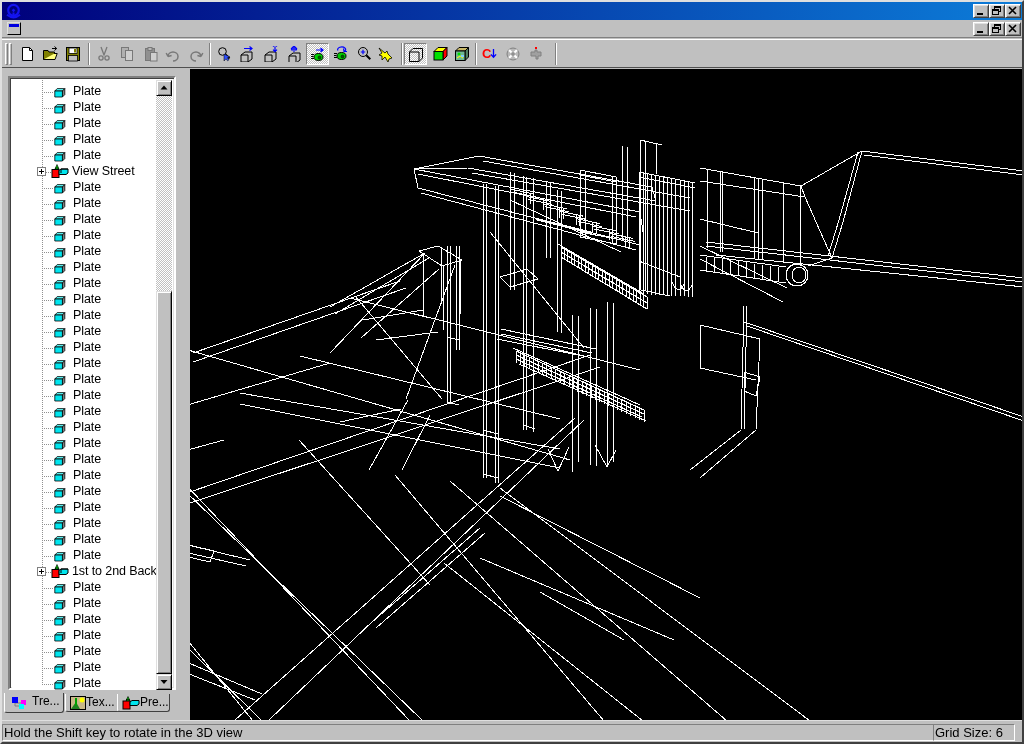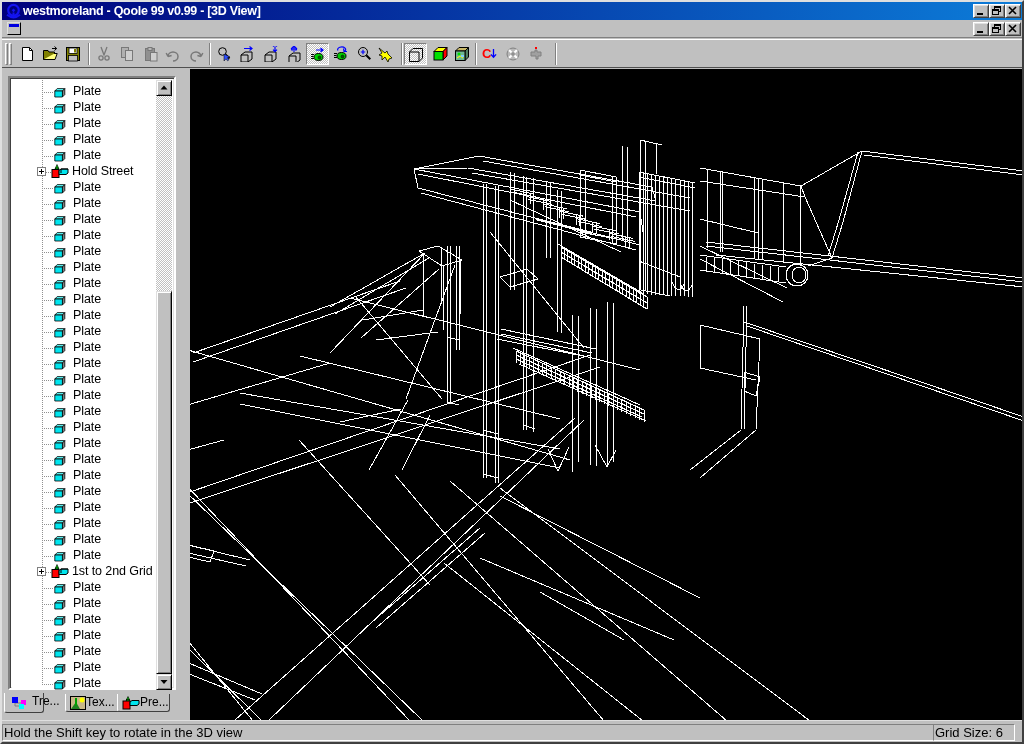--- a/index.html
+++ b/index.html
@@ -63,21 +63,20 @@
 .spanel{top:3px;height:17px;border:1px solid;border-color:#808080 #fff #fff #808080;
  font-size:13px;line-height:15px;color:#000;padding-left:1px;white-space:pre}
 </style></head><body>
 <div id="title">
  <svg id="logo" width="17" height="16" viewBox="0 0 17 16">
   <circle cx="8.5" cy="7.2" r="5.3" fill="none" stroke="#1414f0" stroke-width="2.2"></circle>
   <rect x="7.5" y="9.5" width="2" height="4.5" fill="#1414f0"></rect>
   <path d="M2,11.8 Q8.5,17 15,11.8" fill="none" stroke="#1414f0" stroke-width="2"></path>
   <rect x="7.2" y="6" width="2.6" height="2.6" fill="#1414f0" transform="rotate(45 8.5 7.3)"></rect>
  </svg>
- <span class="txt">westmoreland - Qoole 99 v0.99 - [3D View]</span>
  <div class="wb" style="right:33px">
       <svg width="14" height="12" viewBox="0 0 14 12">
         <rect x="3" y="8" width="6" height="2" fill="#000"></rect>
       </svg>
     </div>
 <div class="wb" style="right:17px">
       <svg width="14" height="12" viewBox="0 0 14 12">
         <g fill="none" stroke="#000">
           <rect x="4.5" y="1.5" width="6" height="5"></rect>
           <rect x="2.5" y="4.5" width="6" height="5" fill="#c0c0c0"></rect>
@@ -626,21 +625,21 @@
         <div class="ph"></div>
         <div class="pv"></div>
       </div>
 <svg class="gicon" style="left:39px;top:84px" width="18" height="15" viewBox="0 0 18 15">
 <polygon points="6,0.5 8,5 4,5" fill="#00c000" stroke="#000" stroke-width="0.6"></polygon>
 <rect x="4.6" y="4" width="2.6" height="5" fill="#00c000" stroke="#000" stroke-width="0.6"></rect>
 <rect x="1" y="5.5" width="7" height="8" fill="#ff0000" stroke="#000"></rect>
 <polygon points="8,6.5 10,5 17,5 17,9 15,10.5 8,10.5" fill="#00e5ee" stroke="#000"></polygon>
 <path d="M10,5 v4 m0,-4 h7" fill="none" stroke="#000"></path>
 </svg>
-<div class="tlabel" style="left:60px;top:84px">Hold Street</div>
+<div class="tlabel" style="left:60px;top:84px">View Street</div>
 <div class="hdot" style="left:30px;top:108px;width:12px"></div>
 <svg class="gicon" style="left:42px;top:104px" width="12" height="10" viewBox="0 0 12 10">
 <polygon points="0.8,3 3.2,0.6 10.8,0.6 8.4,3" fill="#5fffff" stroke="#000" stroke-width="0.8"></polygon>
 <polygon points="8.4,3 10.8,0.6 10.8,6.6 8.4,9" fill="#808080" stroke="#000" stroke-width="0.8"></polygon>
 <polygon points="0.8,3 8.4,3 8.4,9 0.8,9" fill="#00e5ee" stroke="#000" stroke-width="0.8"></polygon>
 </svg>
 <div class="tlabel" style="left:61px;top:100px">Plate</div>
 <div class="hdot" style="left:30px;top:124px;width:12px"></div>
 <svg class="gicon" style="left:42px;top:120px" width="12" height="10" viewBox="0 0 12 10">
 <polygon points="0.8,3 3.2,0.6 10.8,0.6 8.4,3" fill="#5fffff" stroke="#000" stroke-width="0.8"></polygon>
@@ -807,21 +806,21 @@
         <div class="ph"></div>
         <div class="pv"></div>
       </div>
 <svg class="gicon" style="left:39px;top:484px" width="18" height="15" viewBox="0 0 18 15">
 <polygon points="6,0.5 8,5 4,5" fill="#00c000" stroke="#000" stroke-width="0.6"></polygon>
 <rect x="4.6" y="4" width="2.6" height="5" fill="#00c000" stroke="#000" stroke-width="0.6"></rect>
 <rect x="1" y="5.5" width="7" height="8" fill="#ff0000" stroke="#000"></rect>
 <polygon points="8,6.5 10,5 17,5 17,9 15,10.5 8,10.5" fill="#00e5ee" stroke="#000"></polygon>
 <path d="M10,5 v4 m0,-4 h7" fill="none" stroke="#000"></path>
 </svg>
-<div class="tlabel" style="left:60px;top:484px">1st to 2nd Grid</div>
+<div class="tlabel" style="left:60px;top:484px">1st to 2nd Back</div>
 <div class="hdot" style="left:30px;top:508px;width:12px"></div>
 <svg class="gicon" style="left:42px;top:504px" width="12" height="10" viewBox="0 0 12 10">
 <polygon points="0.8,3 3.2,0.6 10.8,0.6 8.4,3" fill="#5fffff" stroke="#000" stroke-width="0.8"></polygon>
 <polygon points="8.4,3 10.8,0.6 10.8,6.6 8.4,9" fill="#808080" stroke="#000" stroke-width="0.8"></polygon>
 <polygon points="0.8,3 8.4,3 8.4,9 0.8,9" fill="#00e5ee" stroke="#000" stroke-width="0.8"></polygon>
 </svg>
 <div class="tlabel" style="left:61px;top:500px">Plate</div>
 <div class="hdot" style="left:30px;top:524px;width:12px"></div>
 <svg class="gicon" style="left:42px;top:520px" width="12" height="10" viewBox="0 0 12 10">
 <polygon points="0.8,3 3.2,0.6 10.8,0.6 8.4,3" fill="#5fffff" stroke="#000" stroke-width="0.8"></polygon>
@@ -872,21 +871,21 @@
         </svg>
       </div>
    <div id="sthumb"></div>
    <div class="sbtn" style="bottom:0px">
         <svg width="14" height="14" viewBox="0 0 14 14">
           <polygon points="7,9 10.5,5 3.5,5" fill="#000"></polygon>
         </svg>
       </div>
   </div>
 </div>
-<div class="tab" style="left:4px;width:40px;top:693px;height:20px;z-index:3;border-color:#c0c0c0 #404040 #404040 #fff">
+<div class="tab" style="left:4px;width:60px;top:693px;height:20px;z-index:3;border-color:#c0c0c0 #404040 #404040 #fff">
    <svg style="left:6px;top:3px" width="17" height="14" viewBox="0 0 17 14">
     <path d="M4,4 v6 h4 M4,7 h7" stroke="#808080" fill="none"></path>
     <rect x="1" y="1" width="6" height="6" fill="#0000ff"></rect>
       <rect x="10" y="4" width="5" height="5" fill="#ff00ff"></rect>
       <rect x="8" y="8" width="5" height="5" fill="#00ffff"></rect>
    </svg>
    <div class="tl" style="left:27px">Tre...</div>
 </div>
 <div class="tab" style="left:65px;width:70px">
    <svg style="left:4px;top:2px" width="16" height="14" viewBox="0 0 16 14">

